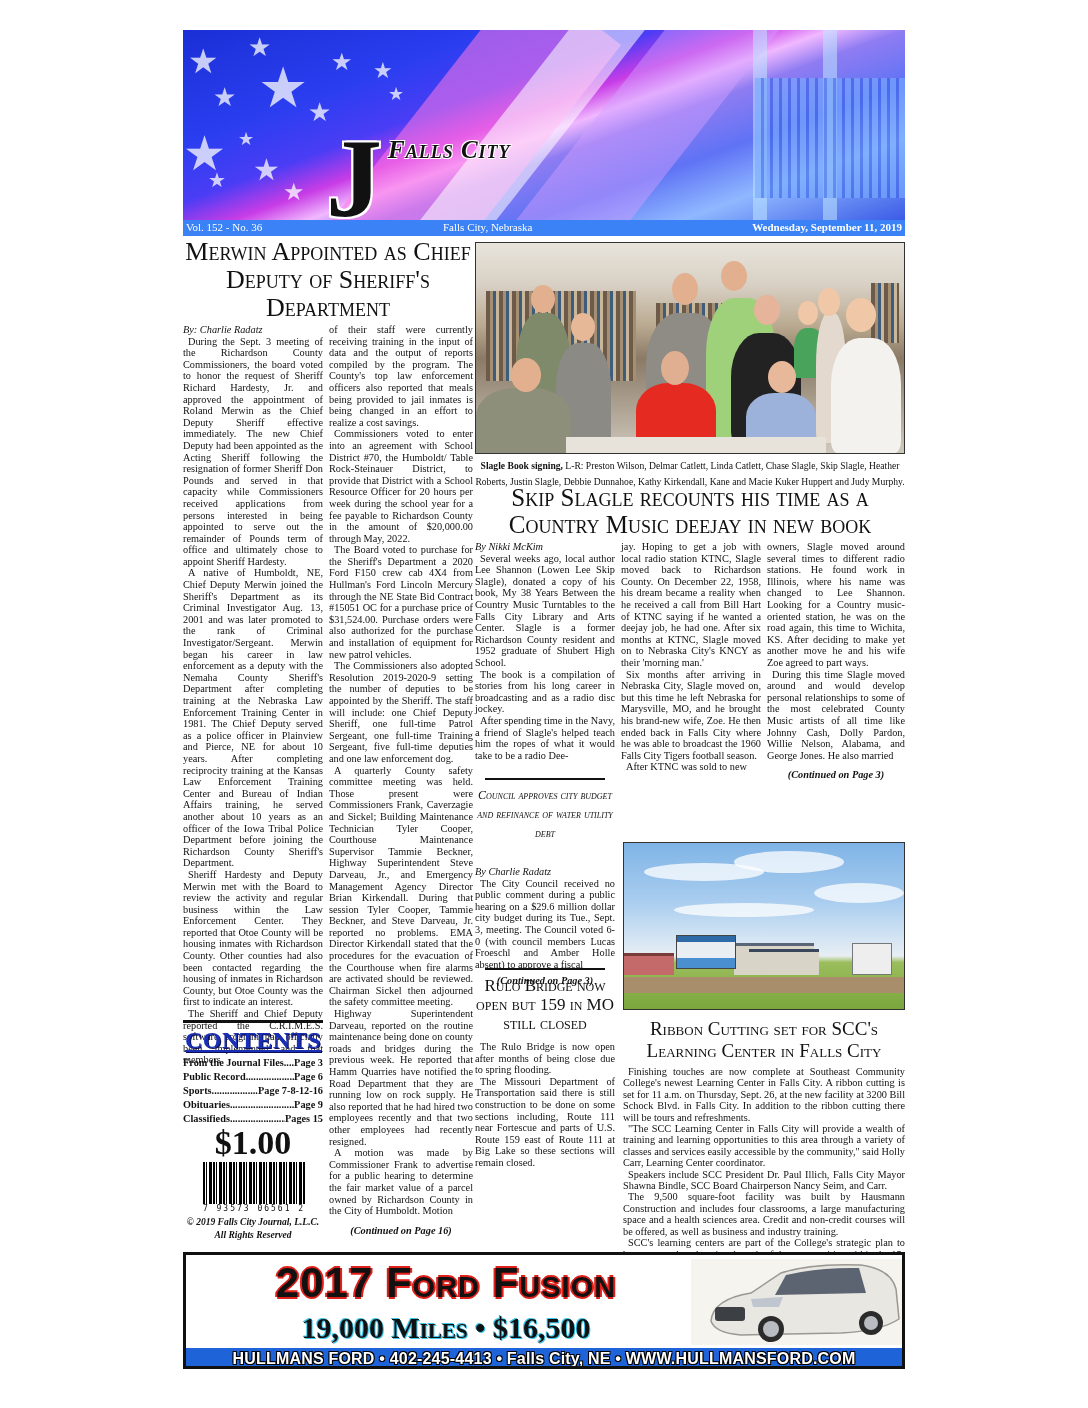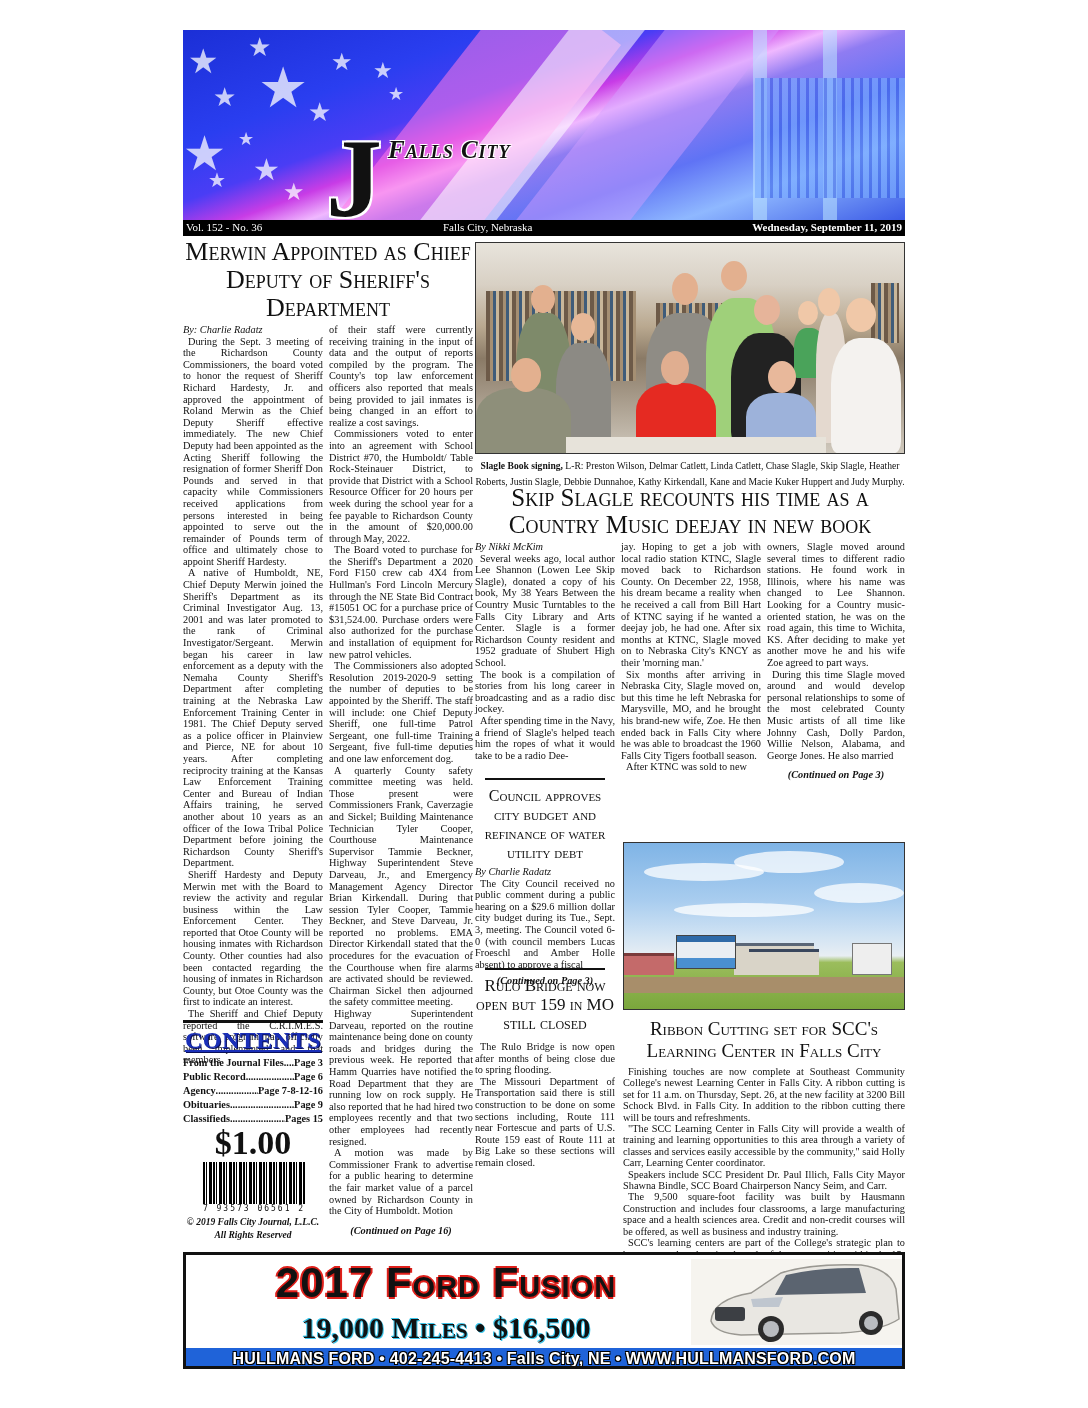--- a/index.html
+++ b/index.html
@@ -17,21 +17,21 @@
   .masthead .beam { position:absolute; top:0; width:14px; height:190px; background: rgba(190,230,255,0.55); }
   .masthead .city { position:absolute; right:0; bottom:22px; width:150px; height:120px;
     background: repeating-linear-gradient(90deg, rgba(120,170,255,0.85) 0 6px, rgba(60,100,230,0.8) 6px 9px); opacity: .75; }
   .star { position:absolute; color: rgba(255,255,255,0.75); line-height:1; }
   .logo-small { position:absolute; left:205px; top:106px; font-size:25px; font-style: italic; font-weight: bold; color:#111; letter-spacing: 1px;
     text-shadow: 1px 1px 0 #fff, -1px -1px 0 #fff, 1px -1px 0 #fff, -1px 1px 0 #fff; }
   .logo-j { position:absolute; left:143px; top:92px; font-size:112px; font-weight:bold; color:#111; line-height:1;
     text-shadow: 2px 2px 0 #fff, -2px -2px 0 #fff, 2px -2px 0 #fff, -2px 2px 0 #fff; }
   .logo-big { position:absolute; left:205px; top:136px; font-size:54px; font-weight: bold; color:#111; letter-spacing: 2px; line-height:1;
     text-shadow: 2px 2px 0 #fff, -2px -2px 0 #fff, 2px -2px 0 #fff, -2px 2px 0 #fff; }
-  .dateline { position:absolute; left:0; top:190px; width:722px; height:16px; background:#000000; color:#fff; font-size:11px; }
+  .dateline { position:absolute; left:0; top:190px; width:722px; height:16px; background:#3b82f6; color:#fff; font-size:11px; }
   .dateline span { position:absolute; top:1px; }
   .dateline .vol { left:3px; }
   .dateline .loc { left:260px; }
   .dateline .date { right:3px; font-weight:bold; }
 
   
   .col { position:absolute; font-size: 10.3px; line-height: 11.6px; text-align: justify; hyphens: auto; }
   .col p { text-indent: 5px; }
   .byline { font-style: italic; text-indent: 0 !important; }
   .cont { font-style: italic; font-weight: bold; text-align: center; text-indent:0 !important; margin-top: 8px; }
@@ -146,21 +146,21 @@
         <span>From the Journal Files</span>
         <span class="dots"></span>
         <span>Page 3</span>
       </div>
     <div class="toc-row">
         <span>Public Record</span>
         <span class="dots"></span>
         <span>Page 6</span>
       </div>
     <div class="toc-row">
-        <span>Agency</span>
+        <span>Sports</span>
         <span class="dots"></span>
         <span>Page 7-8-12-16</span>
       </div>
     <div class="toc-row">
         <span>Obituaries</span>
         <span class="dots"></span>
         <span>Page 9</span>
       </div>
     <div class="toc-row">
         <span>Classifieds</span>
@@ -221,21 +221,21 @@
     <p>Six months after arriving in Nebraska City, Slagle moved on, but this time he left Nebraska for Marysville, MO, and he brought his brand-new wife, Zoe. He then ended back in Falls City where he was able to broadcast the 1960 Falls City Tigers football season.</p>
     <p>After KTNC was sold to new</p>
   </div>
   <div class="col" style="left:584px; top:511px; width:138px;">
     <p style="text-indent:0;">owners, Slagle moved around several times to different radio stations. He found work in Illinois, where his name was changed to Lee Shannon. Looking for a Country music-oriented station, he was on the road again, this time to Wichita, KS. After deciding to make yet another move he and his wife Zoe agreed to part ways.</p>
     <p>During this time Slagle moved around and would develop personal relationships to some of the most celebrated County Music artists of all time like Johnny Cash, Dolly Pardon, Willie Nelson, Alabama, and George Jones. He also married</p>
     <p class="cont">(Continued on Page 3)</p>
   </div>
 
   <div class="thin-rule" style="left:302px; top:748px; width:120px;"></div>
-  <div class="headline" style="left:292px; top:756px; width:140px; font-size:16px; line-height:19px;">Council approves city budget and refinance of water utility debt</div>
+  <div class="headline" style="left:292px; top:756px; width:140px; font-size:12px; line-height:19px;font-style:italic;">Council approves city budget and refinance of water utility debt</div>
   <div class="col" style="left:292px; top:836px; width:140px;">
     <p class="byline">By Charlie Radatz</p>
     <p>The City Council received no public comment during a public hearing on a $29.6 million dollar city budget during its Tue., Sept. 3, meeting. The Council voted 6-0 (with council members Lucas Froeschl and Amber Holle absent) to approve a fiscal</p>
     <p class="cont" style="margin-top:5px;">(Continued on Page 3)</p>
   </div>
 
   <div class="thin-rule" style="left:302px; top:938px; width:120px;"></div>
   <div class="headline" style="left:292px; top:946px; width:140px; font-size:17px; line-height:19px;">Rulo Bridge now open but 159 in MO still closed</div>
   <div class="col" style="left:292px; top:1011px; width:140px;">
     <p>The Rulo Bridge is now open after months of being close due to spring flooding.</p>

